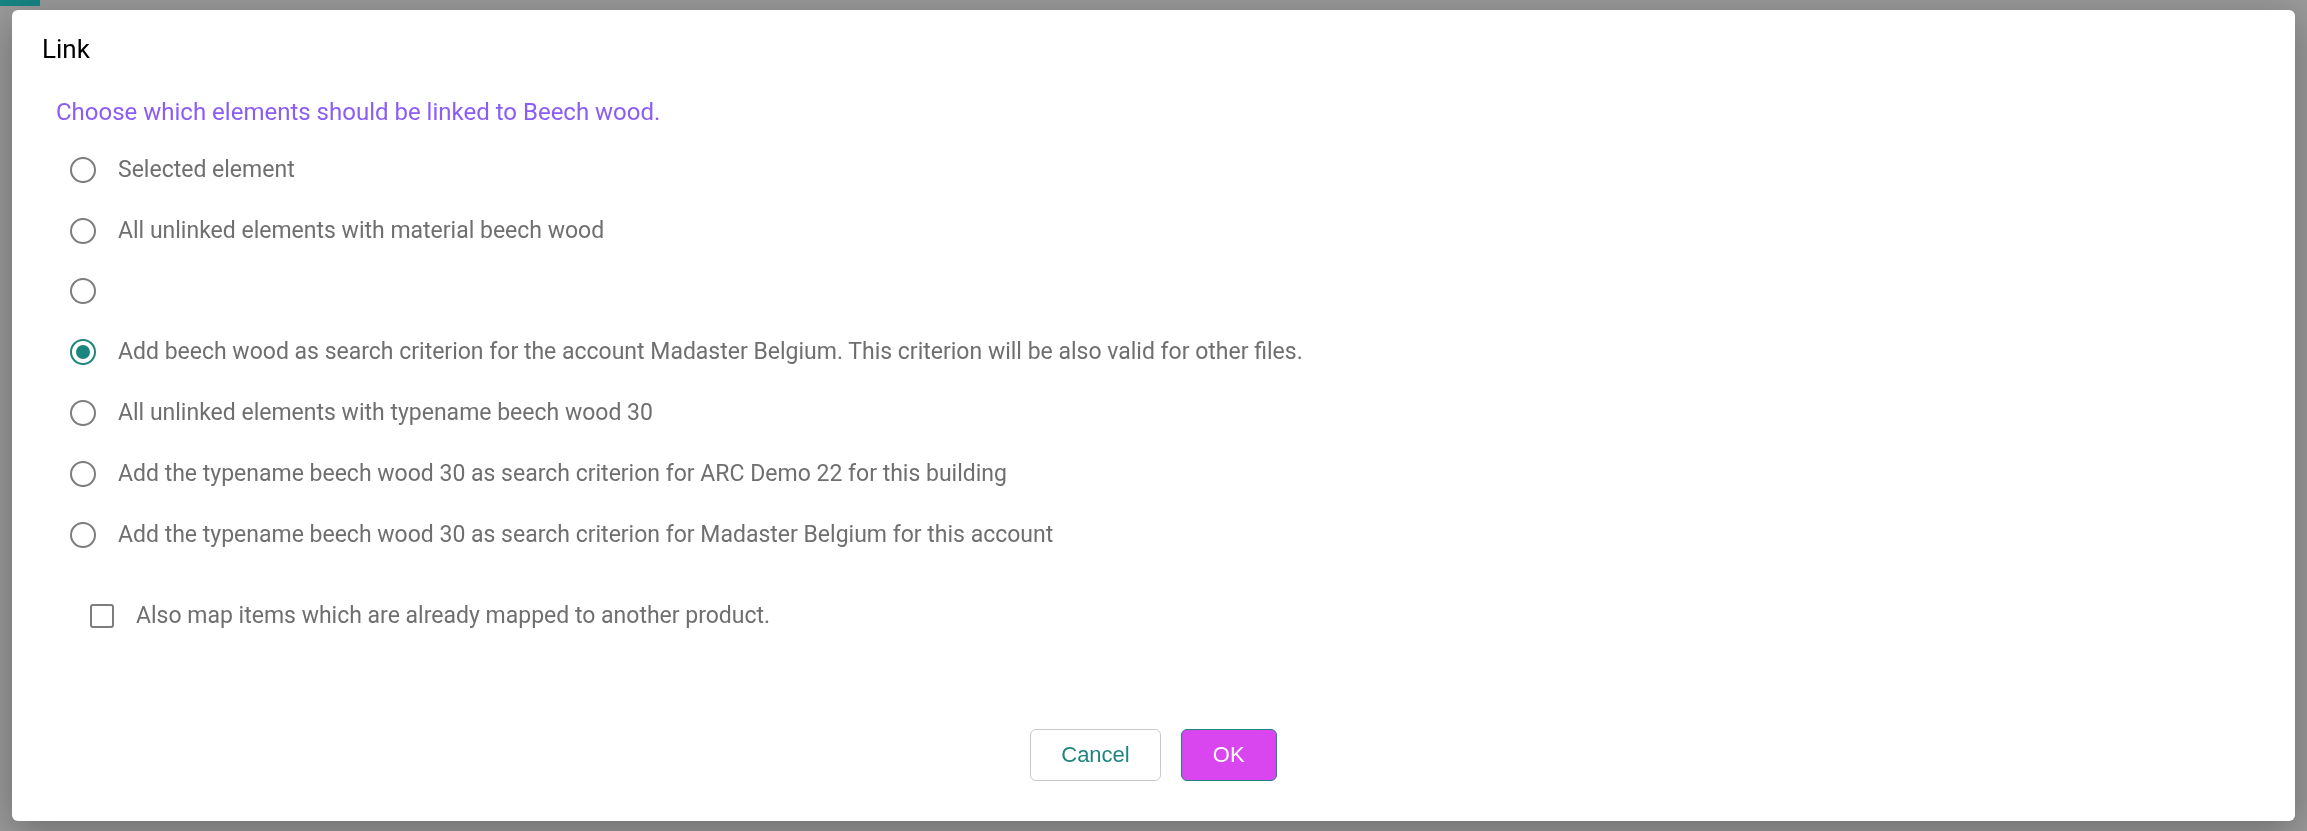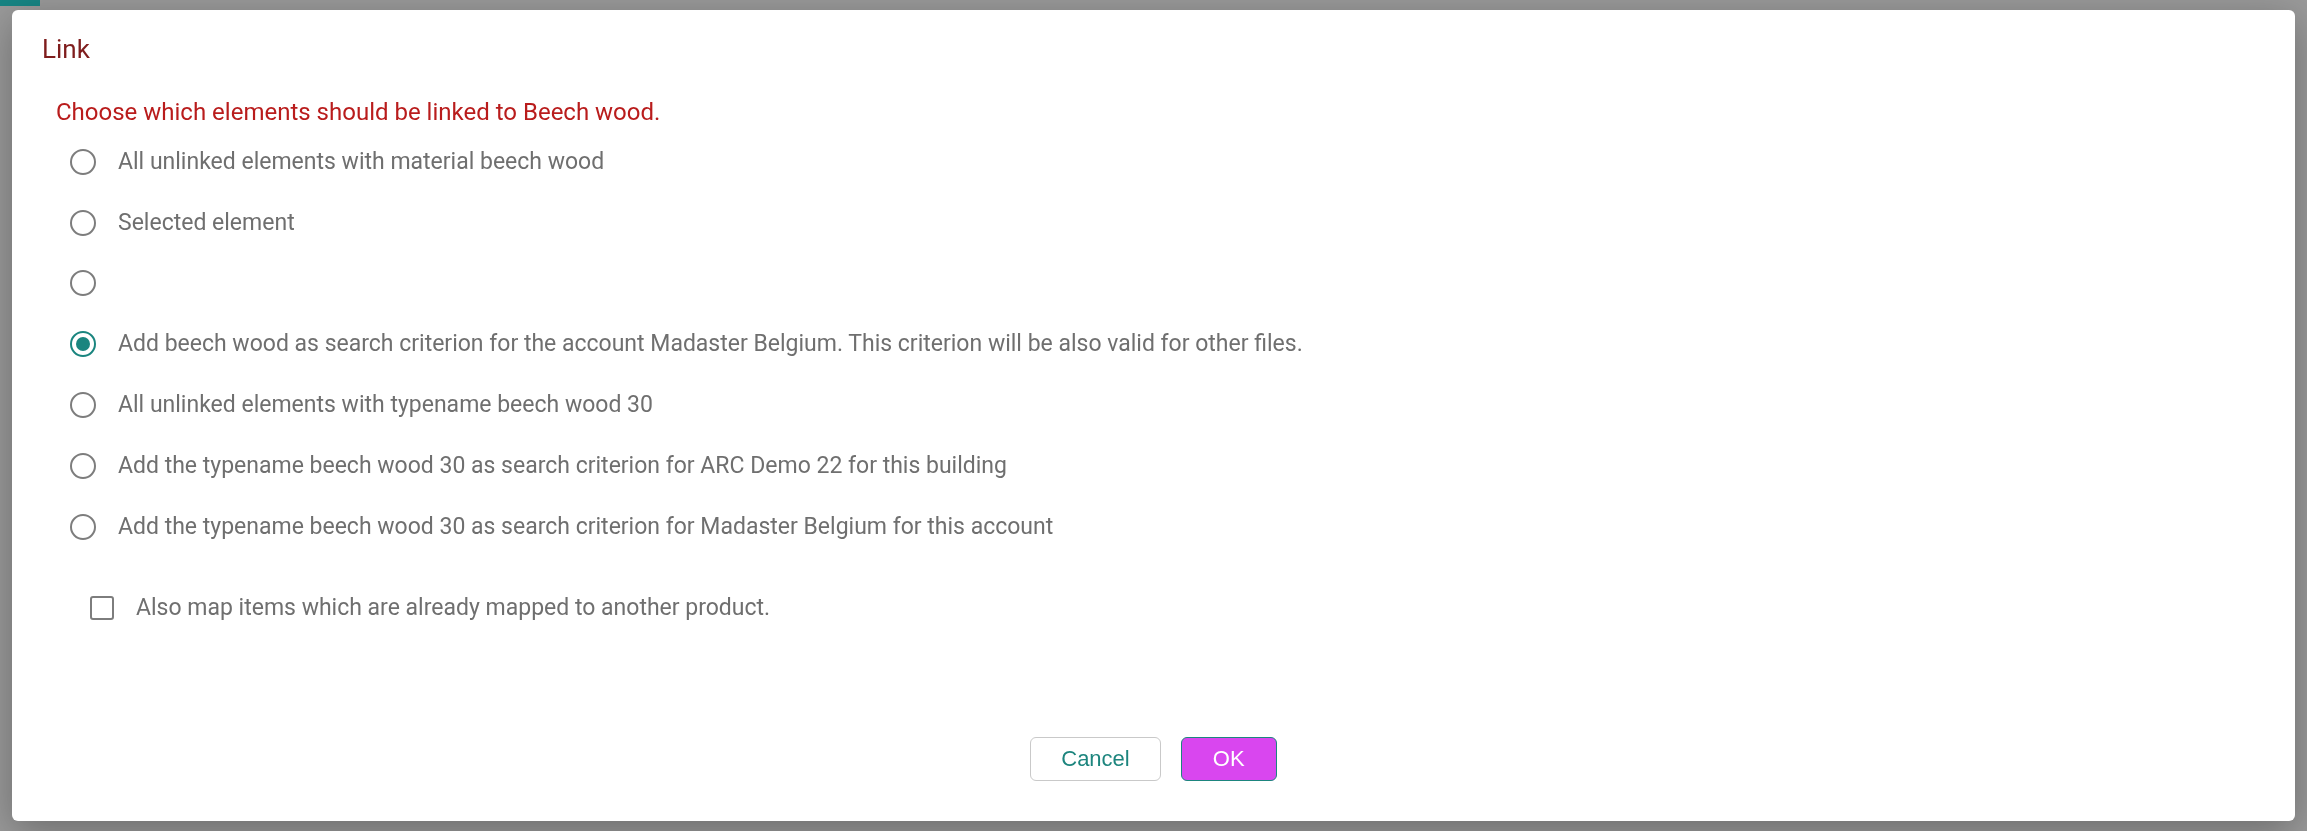--- a/index.html
+++ b/index.html
@@ -36,28 +36,28 @@
       bottom: 10px;
       background: #ffffff;
       border-radius: 6px;
       box-shadow: 0 10px 40px rgba(0,0,0,0.3);
       padding: 24px 30px 30px 30px;
       display: flex;
       flex-direction: column;
     }
     .modal-title {
       font-size: 26px;
-      color: #7f1d1d;
+      color: #000000;
       font-weight: 400;
       margin-bottom: 34px;
     }
     .modal-subhead {
       font-size: 24px;
-      color: #b91c1c;
-      margin-bottom: 16px;
+      color: #8b5cf6;
+      margin-bottom: 24px;
       margin-left: 14px;
     }
     .options {
       display: flex;
       flex-direction: column;
       gap: 34px;
       margin-left: 28px;
       margin-top: 6px;
     }
     .radio-row {
@@ -115,21 +115,21 @@
     }
     .footer {
       display: flex;
       justify-content: center;
       gap: 20px;
       margin-top: auto;
       padding-top: 40px;
       padding-bottom: 10px;
     }
     .btn {
-      height: 44px;
+      height: 52px;
       border-radius: 6px;
       font-size: 22px;
       padding: 0 30px;
       cursor: pointer;
       display: inline-flex;
       align-items: center;
       justify-content: center;
       min-width: 96px;
     }
     .btn-cancel {
@@ -153,26 +153,26 @@
 </div>
 
 <div class="modal">
   <h2 class="modal-title">Link</h2>
   <div class="modal-subhead">Choose which elements should be linked to Beech wood.</div>
 
   <div class="options">
 
     <label class="radio-row">
       <span class="radio"></span>
+      <span class="radio-label">Selected element</span>
+    </label>
+
+    <label class="radio-row">
+      <span class="radio"></span>
       <span class="radio-label">All unlinked elements with material beech wood</span>
-    </label>
-
-    <label class="radio-row">
-      <span class="radio"></span>
-      <span class="radio-label">Selected element</span>
     </label>
 
     <label class="radio-row">
       <span class="radio"></span>
     </label>
 
     <label class="radio-row">
       <span class="radio selected">
           <span class="dot"></span>
         </span>

